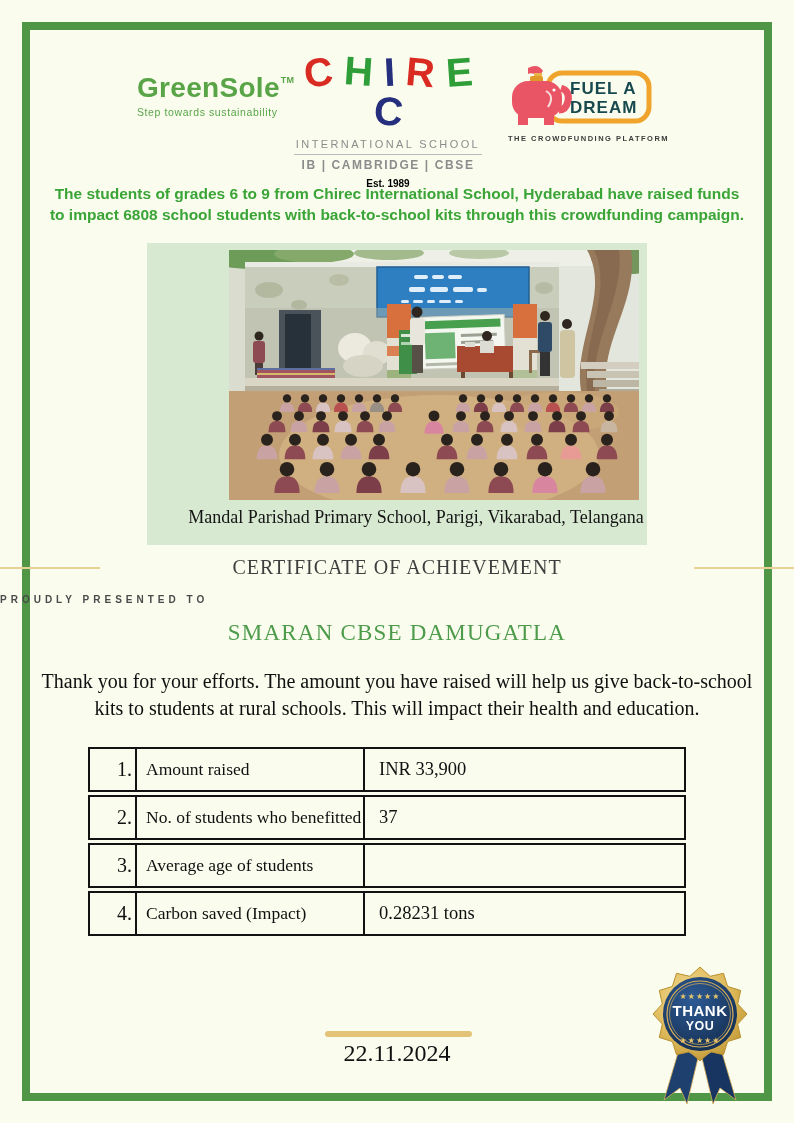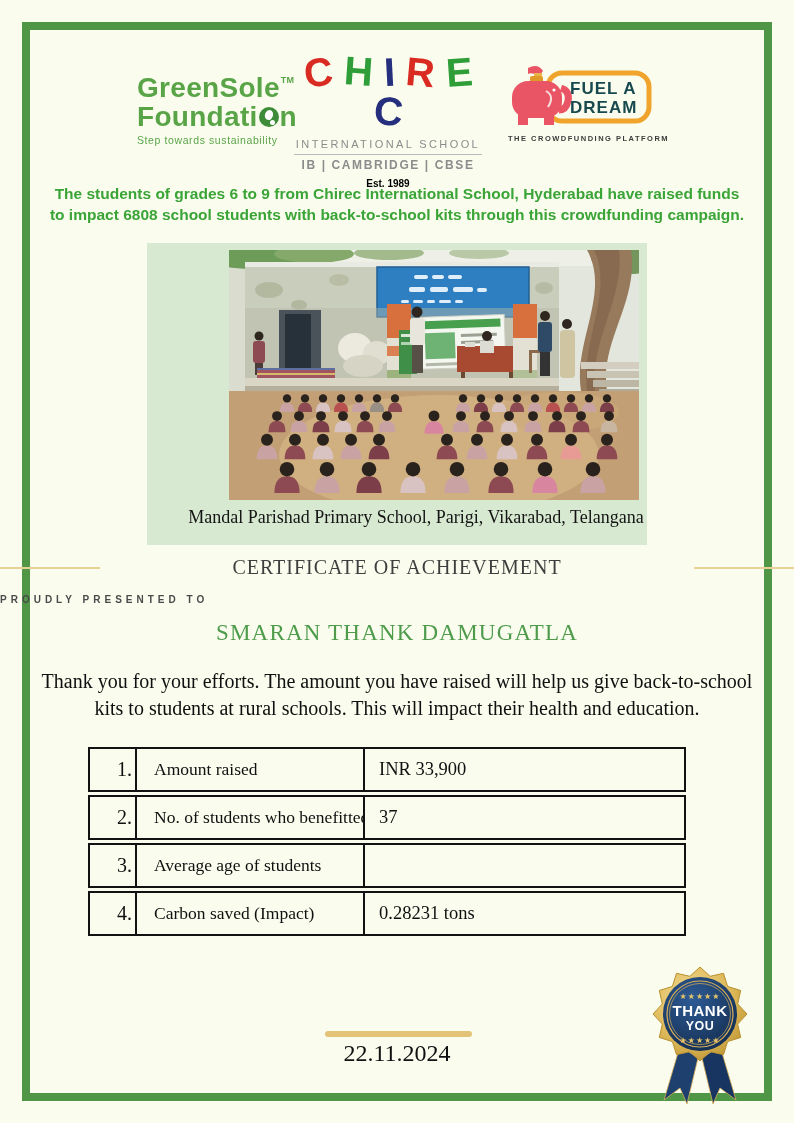--- a/index.html
+++ b/index.html
@@ -105,21 +105,21 @@
     display:grid; grid-template-columns:47px 228px 1fr;
     height:45px; margin-bottom:3px; box-sizing:border-box;
     border:2px solid #121212;
   }
   .cell-num {
     border-right:2px solid #121212; display:flex; align-items:center;
     justify-content:flex-end; padding-right:3px; font-size:20px; color:#101010;
   }
   .cell-label {
     border-right:2px solid #121212; display:flex; align-items:center;
-    padding-left:9px; font-size:17.5px; color:#101010; white-space:nowrap; overflow:hidden;margin-left:8px;
+    padding-left:9px; font-size:17.5px; color:#101010; white-space:nowrap; overflow:hidden;
   }
   .cell-value { display:flex; align-items:center; padding-left:14px; font-size:18.5px; color:#101010; }
 
   
   .date-bar {
     position:absolute; left:325px; top:1031px; width:147px; height:6px;
     border-radius:3px; background:#e3c377;
   }
   .date-text {
     position:absolute; top:1040px; left:0; width:794px; text-align:center;
@@ -128,21 +128,20 @@
   .badge { position:absolute; left:630px; top:966px; z-index:5; }
   .badge svg { display:block; }
 </style>
 </head>
 <body>
 
 <div class="frame"></div>
 
 <div class="logo-greensole">
   <div class="gs-line1"><span>GreenSole</span><span class="gs-tm">TM</span></div>
-  <div class="gs-line2"><span>Foundati</span><span class="globe-o"></span><span>n</span></div>
   <div class="gs-line3">Step towards sustainability</div>
 </div>
 
 <div class="logo-chirec">
   <div class="chirec-word">
     <span class="c-red">C</span>
     <span class="c-green">H</span>
     <span class="c-navy">I</span>
     <span class="c-red">R</span>
     <span class="c-green">E</span>
@@ -340,21 +339,21 @@
   </svg>
   <div class="photo-caption">Mandal Parishad Primary School, Parigi, Vikarabad, Telangana</div>
 </div>
 
 <div class="cert-title-row">
   <div class="tan-line"></div>
   <div class="cert-title">CERTIFICATE OF ACHIEVEMENT</div>
   <div class="tan-line"></div>
 </div>
 <div class="presented">PROUDLY PRESENTED TO</div>
-<div class="recipient">SMARAN THANK DAMUGATLA</div>
+<div class="recipient">SMARAN CBSE DAMUGATLA</div>
 <div class="message">Thank you for your efforts. The amount you have raised will help us give back-to-school kits to students at rural schools. This will impact their health and education.</div>
 
 <div class="stats">
   <div class="stats-row">
     <div class="cell-num">1.</div>
     <div class="cell-label">Amount raised</div>
     <div class="cell-value">INR 33,900</div>
   </div>
   <div class="stats-row">
     <div class="cell-num">2.</div>

